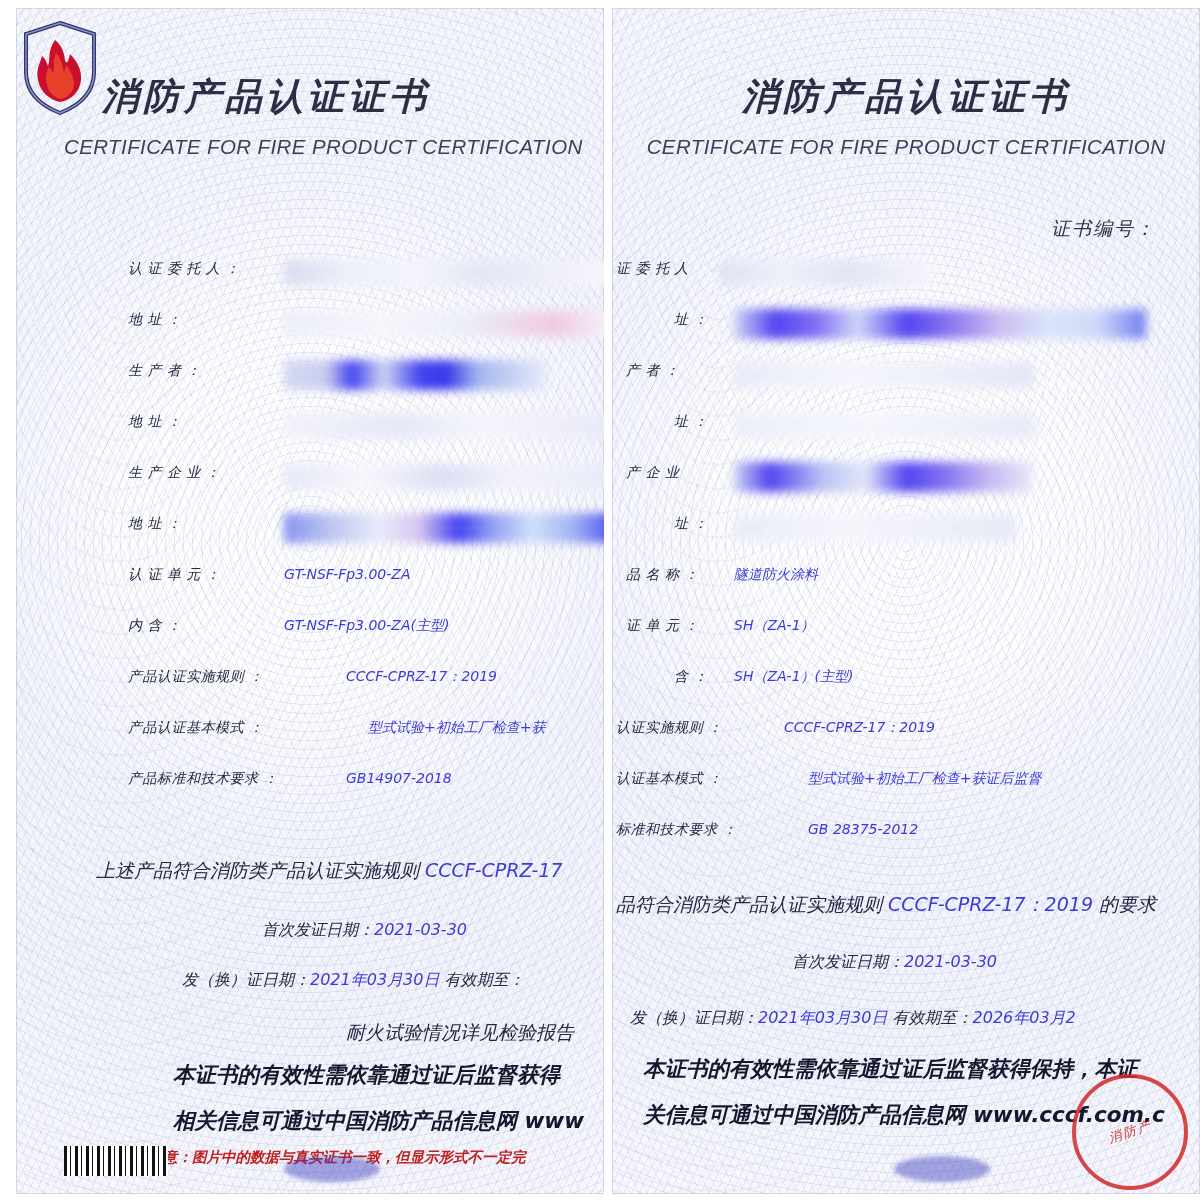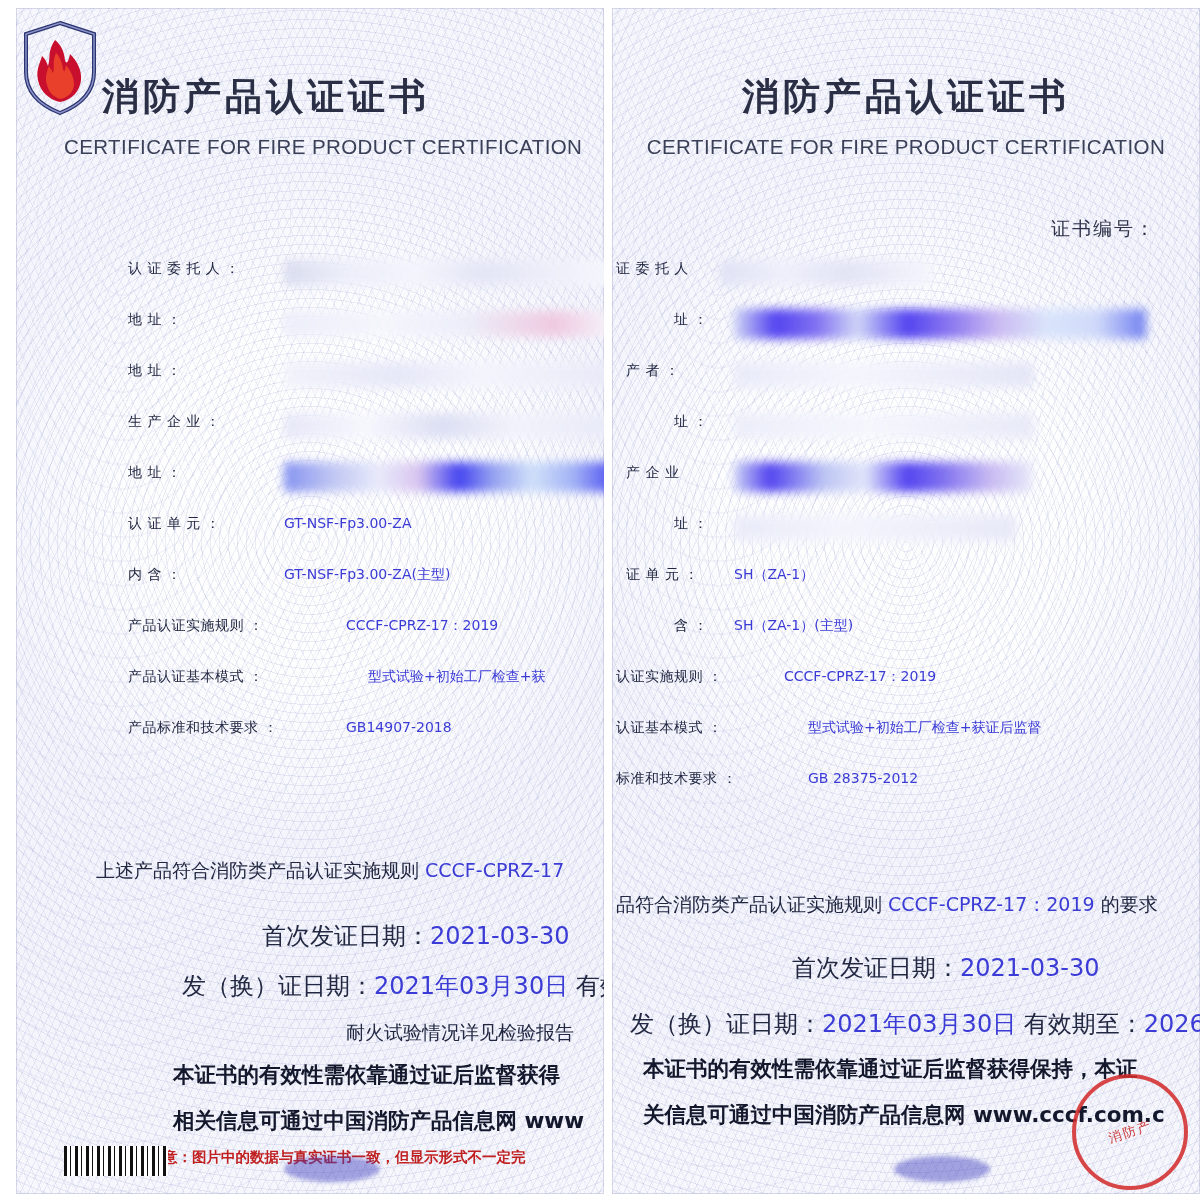--- a/index.html
+++ b/index.html
@@ -34,21 +34,21 @@
   }
   .cert::after{
     content:"";
     position:absolute;left:0;right:0;top:0;bottom:0;
     background:repeating-radial-gradient(ellipse at 18% 18%, rgba(160,168,210,0.10) 0 1px, rgba(255,255,255,0) 1px 12px);
     pointer-events:none;
   }
   #cert-left{left:16px;width:588px;}
   #cert-right{left:612px;width:588px;}
 
-  .inner{position:relative;z-index:3;height:100%;}
+  .inner{position:relative;z-index:3;height:100%;font-style:italic;}
 
   
   .shield{position:absolute;left:6px;top:12px;width:76px;height:96px;}
   .shield svg{display:block;}
 
   
   .title-cn{
     position:absolute;top:64px;width:100%;text-align:center;
     font-size:37px;font-weight:bold;letter-spacing:4px;color:#2a2f45;
     font-family:"DejaVu Sans", sans-serif;
@@ -72,21 +72,21 @@
   .row{position:relative;height:51px;font-size:14px;color:#222842;font-family:"DejaVu Sans", sans-serif;}
   .lbl{position:absolute;white-space:nowrap;letter-spacing:0.5px;}
   .val{position:absolute;white-space:nowrap;color:#3b3bd6;font-family:"DejaVu Sans", sans-serif;}
 
   
   .redact{position:absolute;height:26px;border-radius:2px;filter:blur(5px);opacity:0.95;}
 
   
   .para{position:absolute;font-size:19px;color:#222842;white-space:nowrap;font-family:"DejaVu Sans", sans-serif;}
   .para .blue{color:#3b3bd6;}
-  .dateline{position:absolute;font-size:24px;color:#222842;white-space:nowrap;font-family:"DejaVu Sans", sans-serif;}
+  .dateline{position:absolute;font-size:16px;color:#222842;white-space:nowrap;font-family:"DejaVu Sans", sans-serif;}
   .dateline .blue{color:#3b3bd6;}
 
   .bold-note{
     position:absolute;font-size:21.5px;font-weight:bold;color:#14182c;white-space:nowrap;
     font-family:"DejaVu Sans", sans-serif;
     margin-left:31px;
   }
   .warn{
     position:absolute;font-size:14.5px;color:#c02020;white-space:nowrap;font-weight:bold;
     font-family:"DejaVu Sans", sans-serif;
@@ -137,20 +137,24 @@
         <div class="row">
           <span class="lbl" style="left:112px;top:6px">认 证 委 托 人 ：</span>
           <span class="redact" style="left:268px;top:6px;width:330px;background:linear-gradient(90deg,#d9dcef 0%,#eceefa 18%,#f4f5fc 40%,#e4e6f6 60%,#f7f7fd 100%)"></span>
         </div>
 
         <div class="row">
           <span class="lbl" style="left:112px;top:6px">地          址 ：</span>
           <span class="redact" style="left:268px;top:6px;width:330px;background:linear-gradient(90deg,#eceefa 0%,#f6f6fc 30%,#eceefa 55%,#f0c8e0 82%,#f6f6fc 100%)"></span>
         </div>
 
+        <div class="row">
+          <span class="lbl" style="left:112px;top:6px">生   产   者 ：</span>
+          <span class="redact" style="left:268px;top:4px;width:262px;height:30px;background:linear-gradient(90deg,#d3d7f2 0%,#c9cdf0 16%,#3b3bf0 26%,#cfd3f2 38%,#3b3bf0 52%,#2f2fe8 62%,#9fb4ef 74%,#e8eafa 100%)"></span>
+        </div>
 
         <div class="row">
           <span class="lbl" style="left:112px;top:6px">地          址 ：</span>
           <span class="redact" style="left:268px;top:6px;width:330px;background:linear-gradient(90deg,#f2f3fb 0%,#e6e8f8 35%,#f4f5fc 60%,#e9eaf8 100%)"></span>
         </div>
 
         <div class="row">
           <span class="lbl" style="left:112px;top:6px">生 产 企 业 ：</span>
           <span class="redact" style="left:268px;top:6px;width:330px;background:linear-gradient(90deg,#e6e8f8 0%,#f7f7fd 25%,#dcdff4 48%,#f2f3fb 70%,#e8eaf8 100%)"></span>
         </div>
@@ -244,20 +248,24 @@
         <div class="row">
           <span class="lbl" style="left:14px;top:6px">产 企 业</span>
           <span class="redact" style="left:122px;top:4px;width:298px;height:30px;background:linear-gradient(90deg,#cbd2f5 0%,#4b3bf0 12%,#b9c2f3 30%,#e2e6fa 44%,#4b3bf0 58%,#7a6bf0 70%,#c6b8f2 86%,#e6e8fa 100%)"></span>
         </div>
 
         <div class="row">
           <span class="lbl" style="left:62px;top:6px">址 ：</span>
           <span class="redact" style="left:122px;top:6px;width:282px;background:linear-gradient(90deg,#e9ebf9 0%,#f4f5fc 40%,#e7e9f8 100%)"></span>
         </div>
 
+        <div class="row">
+          <span class="lbl" style="left:14px;top:6px">品 名 称 ：</span>
+          <span class="val" style="left:122px;top:6px">隧道防火涂料</span>
+        </div>
 
         <div class="row">
           <span class="lbl" style="left:14px;top:6px">证 单 元 ：</span>
           <span class="val" style="left:122px;top:6px">SH（ZA-1）</span>
         </div>
 
         <div class="row">
           <span class="lbl" style="left:62px;top:6px">含 ：</span>
           <span class="val" style="left:122px;top:6px">SH（ZA-1）(主型)</span>
         </div>

